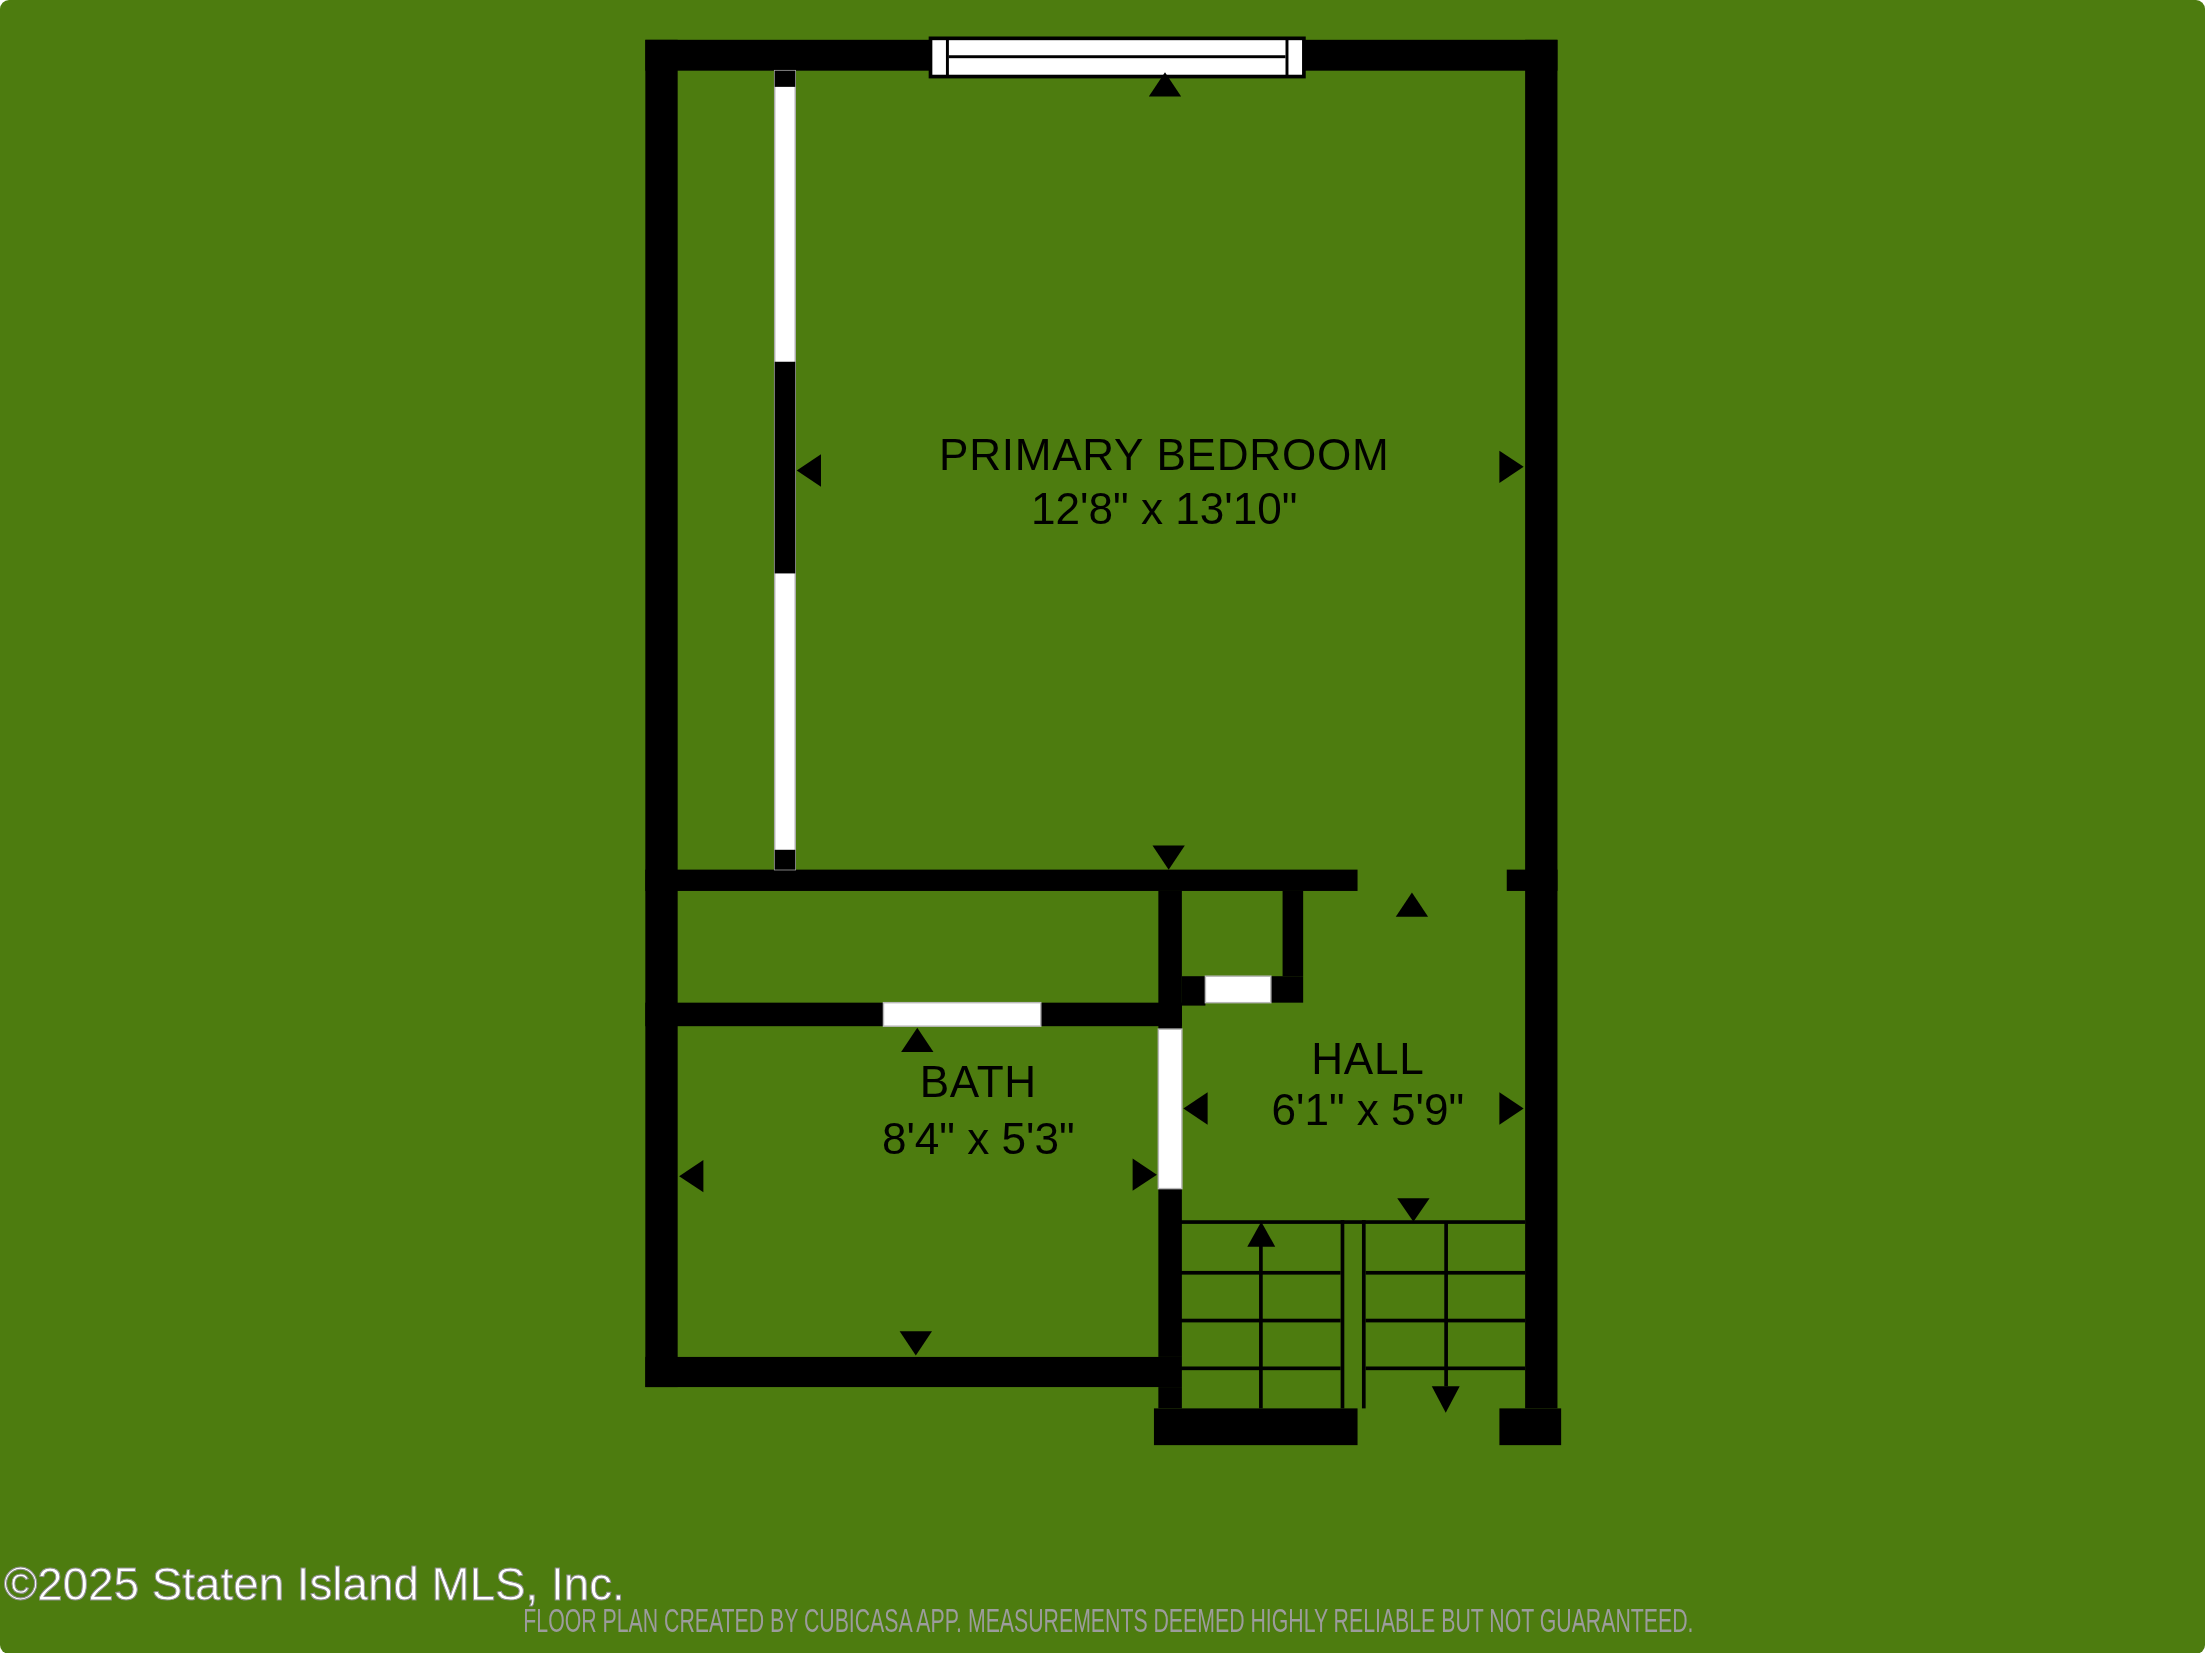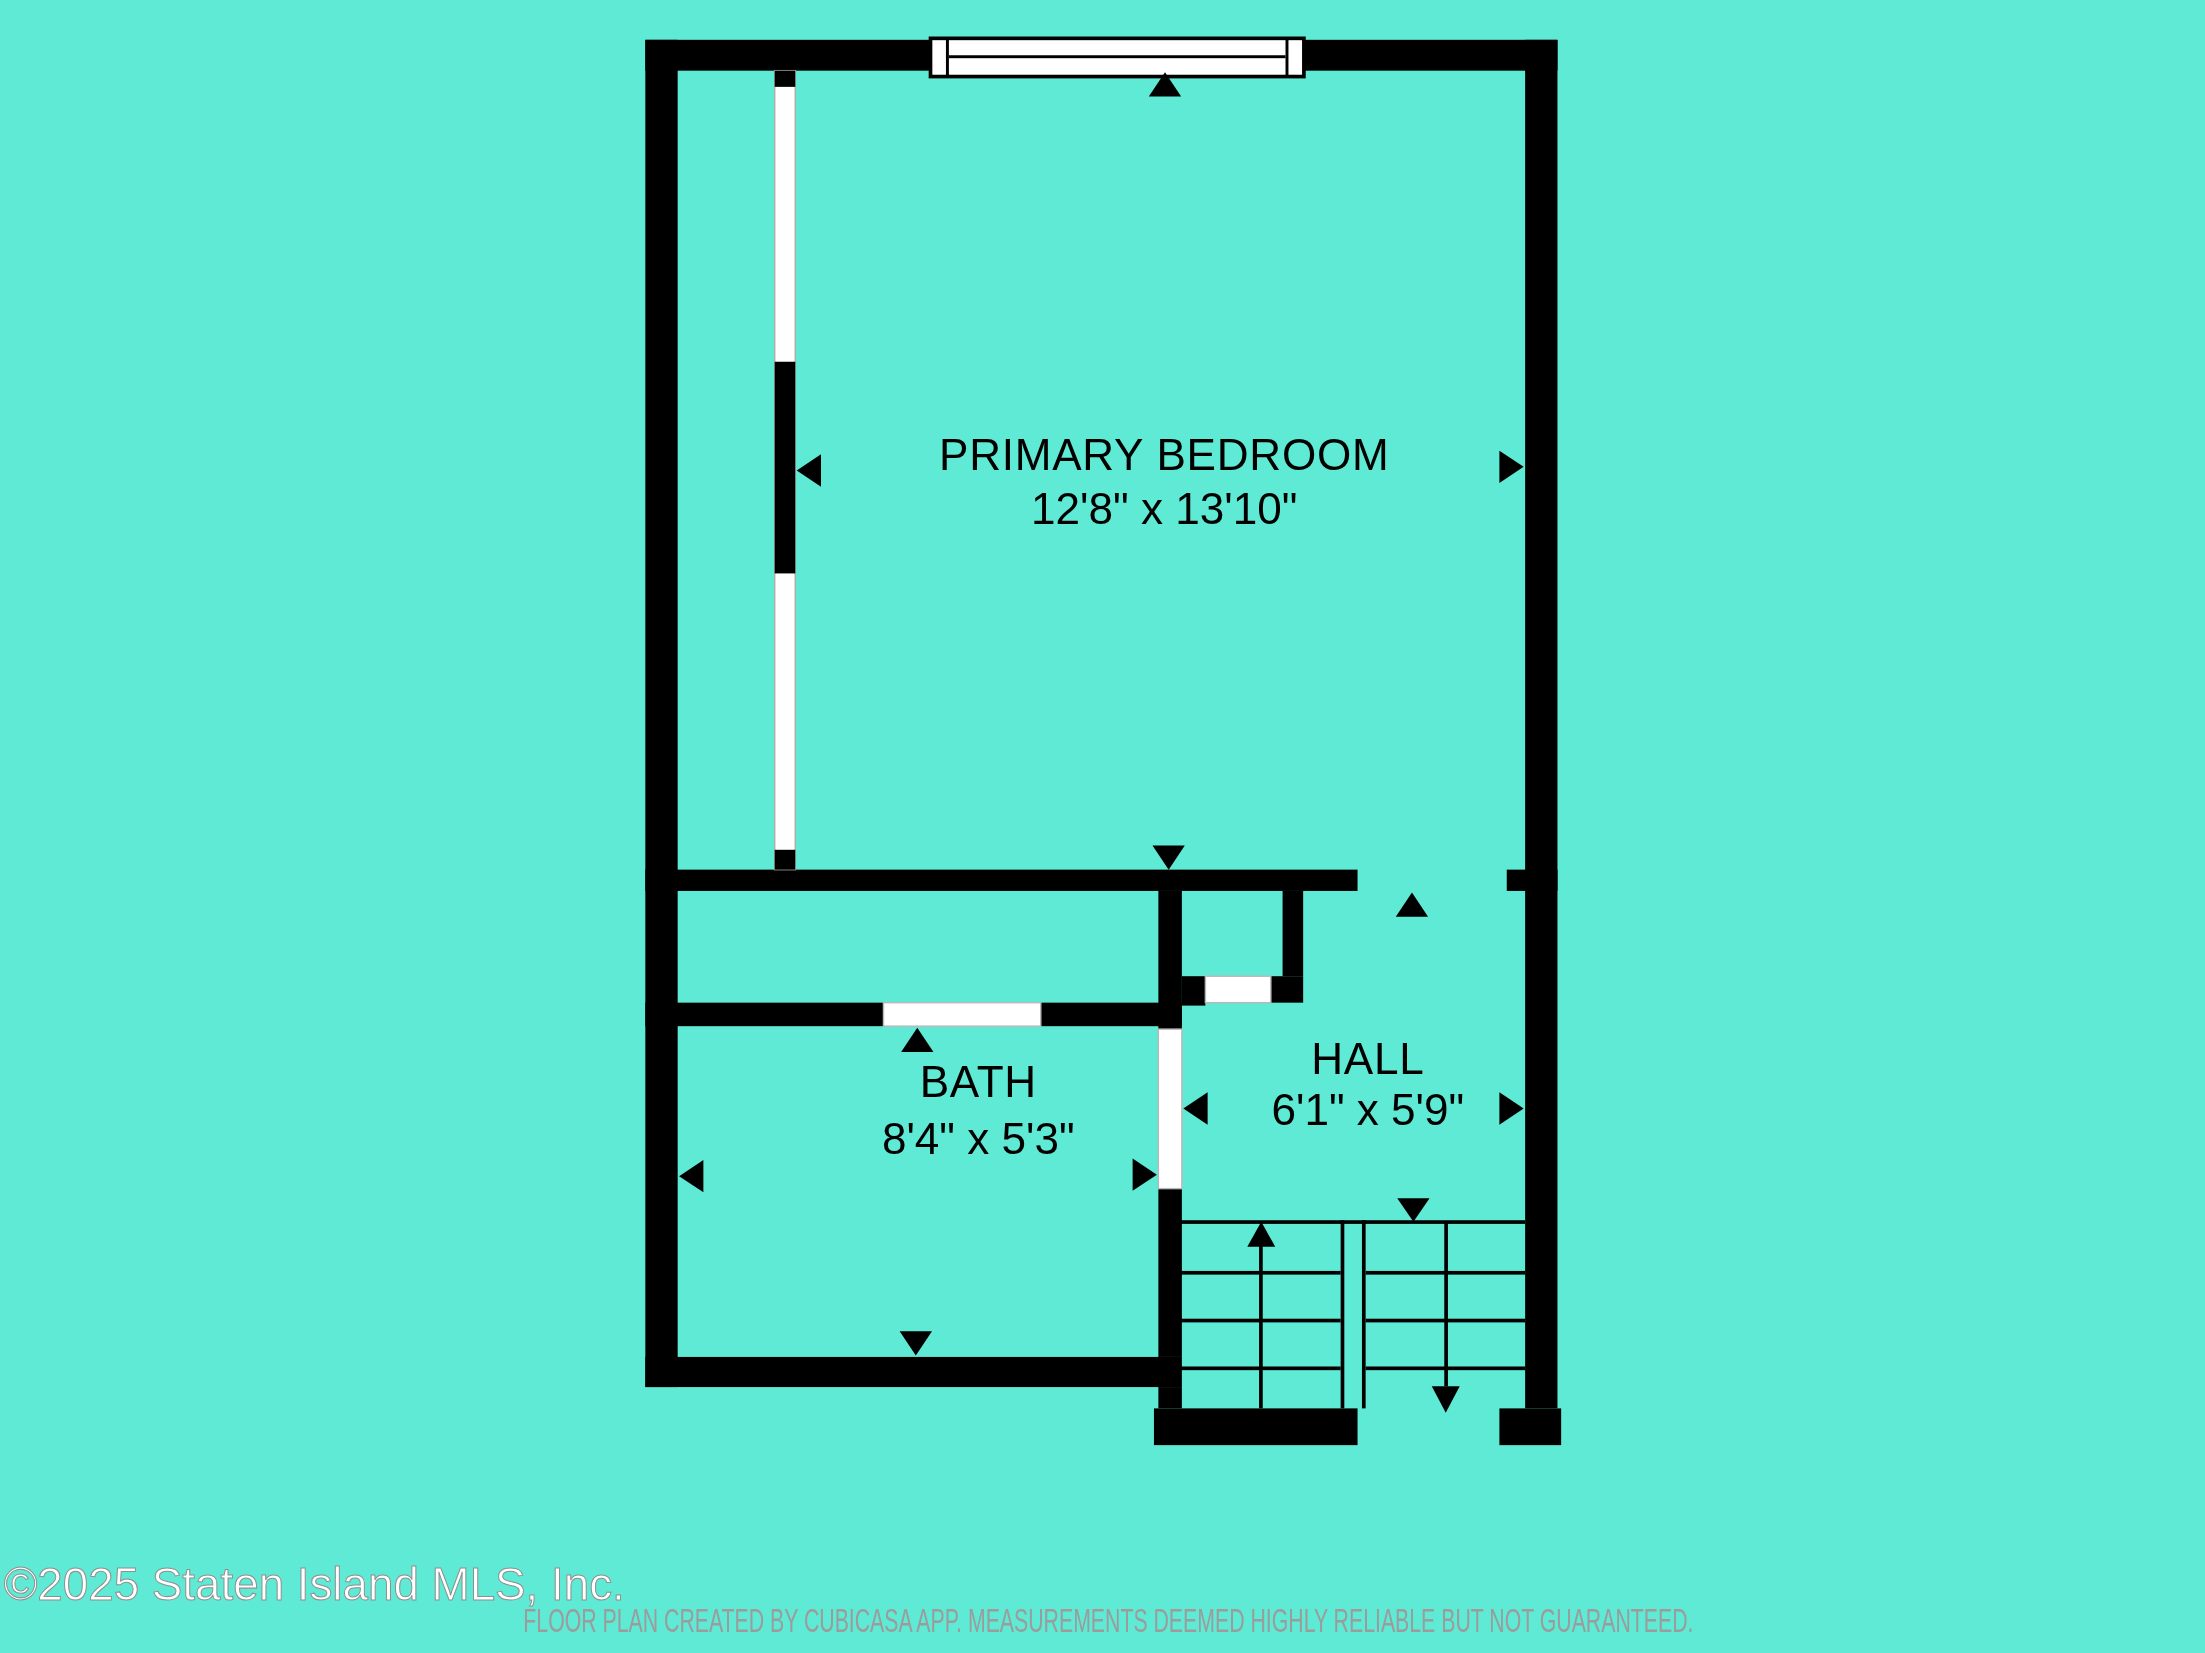--- a/index.html
+++ b/index.html
@@ -5,22 +5,23 @@
   html, body {
     margin: 0;
     padding: 0;
     background: #ffffff;
     font-family: "Liberation Sans", sans-serif;
   }
   .canvas {
     position: relative;
     width: 2205px;
     height: 1654px;
-    background: #5eead4;
+    background: #4d7c0f;
     overflow: hidden;
+    border-radius: 9px;
   }
   svg { display: block; }
   .room-label {
     font-family: "Liberation Sans", sans-serif;
     font-size: 60px;
     fill: #000000;
     text-anchor: middle;
     letter-spacing: 1px;
   }
   .room-dims {

